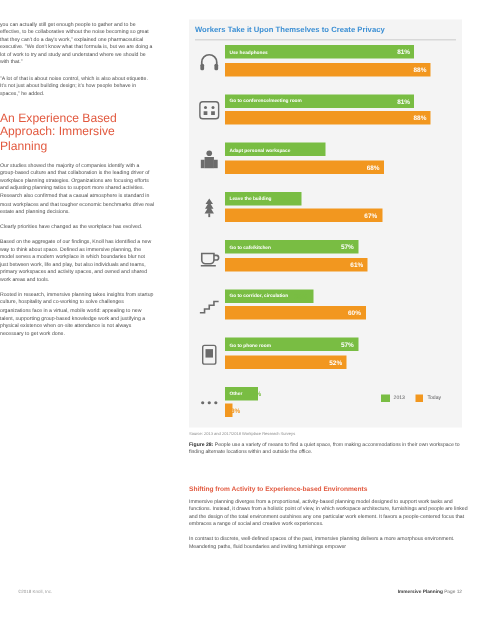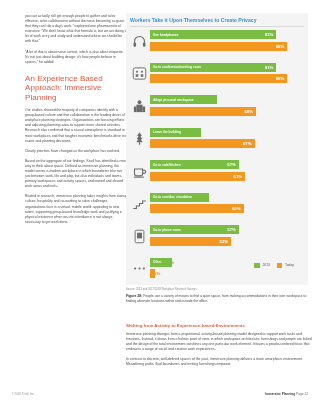--- a/index.html
+++ b/index.html
@@ -6,21 +6,21 @@
   html, body {
     width: 320px; height: 414px;
     background: #ffffff;
     font-family: "Liberation Sans", sans-serif;
     overflow: hidden;
   }
   .page { position: relative; width: 320px; height: 414px; background:#fff; }
 
   
   .left-col {
-    position: absolute; left: 25px; top: 14px; width: 103px;
+    position: absolute; left: 0; top: 14px; width: 103px;
   }
   .body-p {
     font-size: 3.45px; line-height: 5.1px; color: #4c4c4c;
     text-align: left; margin-bottom: 5px;
     letter-spacing: 0.01px;
   }
   .sec-head {
     font-size: 8.1px; line-height: 9.4px; color: #e2593f;
     margin: 9px 0 6px 0; font-weight: 400;
   }

